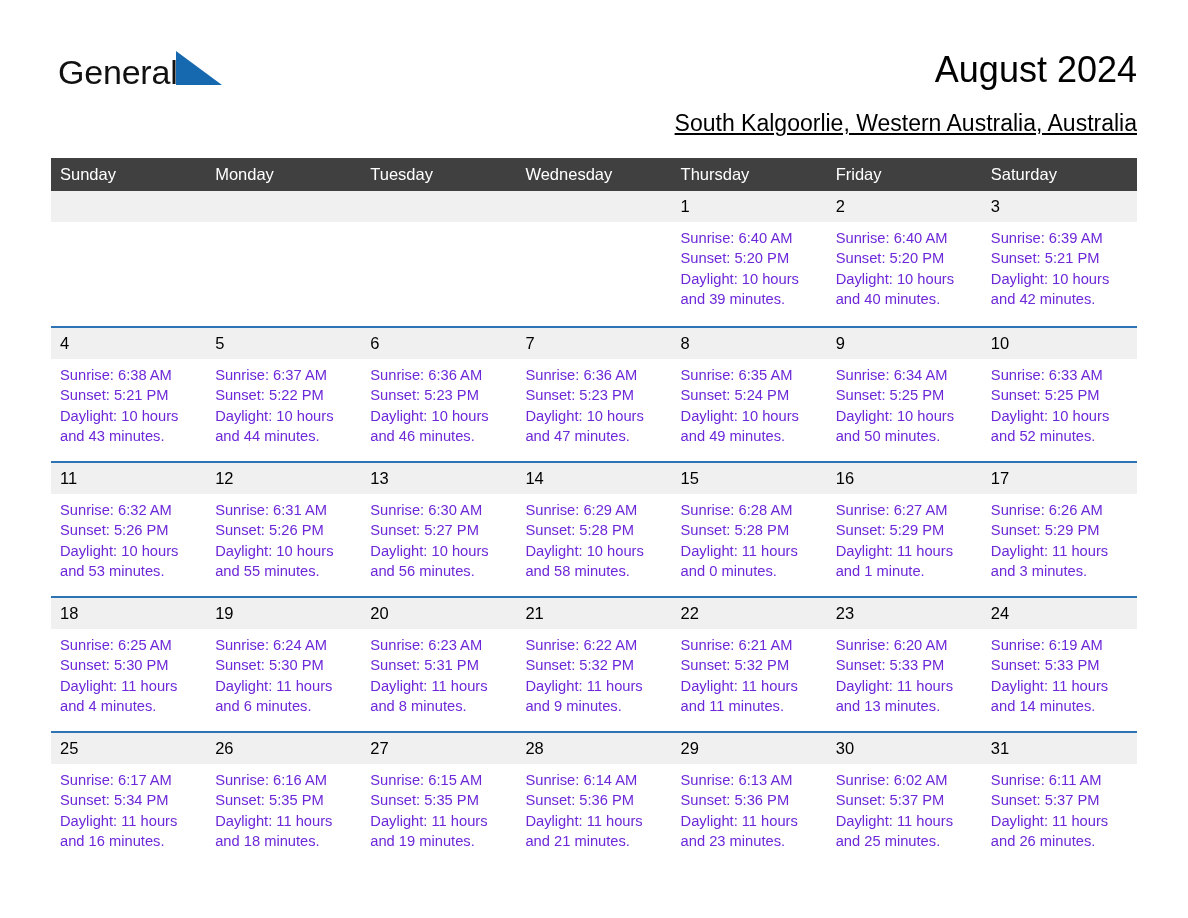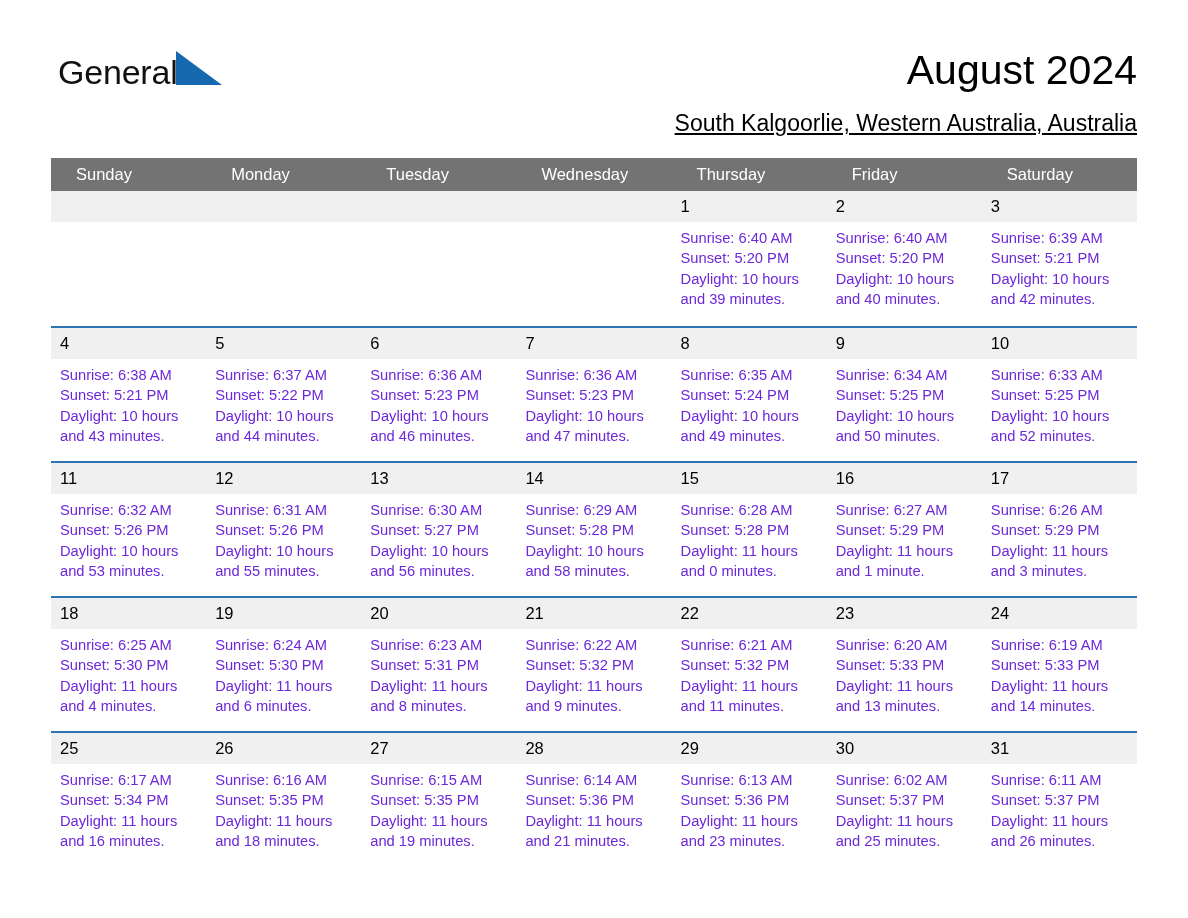--- a/index.html
+++ b/index.html
@@ -66,21 +66,21 @@
   }
 
   .title-block {
     position: absolute;
     right: 51px;
     top: 45px;
     text-align: right;
     width: 700px;
   }
   .cal-title {
-    font-size: 41px;
+    font-size: 36px;
     font-weight: normal;
     color: #000;
     margin: 0;
     line-height: 50px;
     letter-spacing: 0px;
   }
   .cal-subtitle {
     font-size: 23px;
     font-weight: normal;
     color: #000;
@@ -93,26 +93,26 @@
   
   .calendar {
     position: absolute;
     left: 51px;
     top: 158px;
     width: 1086px;
     border-collapse: collapse;
     table-layout: fixed;
   }
   .calendar th {
-    background: #737373;
+    background: #404040;
     color: #ffffff;
     font-weight: normal;
     font-size: 16.5px;
     text-align: left;
-    padding: 6px 0 7px 25px;
+    padding: 6px 0 7px 9px;
     line-height: 20px;
     border: none;
   }
   .calendar td {
     vertical-align: top;
     padding: 0;
     border: none;
     width: 155.14px;
   }
   .daycell {

